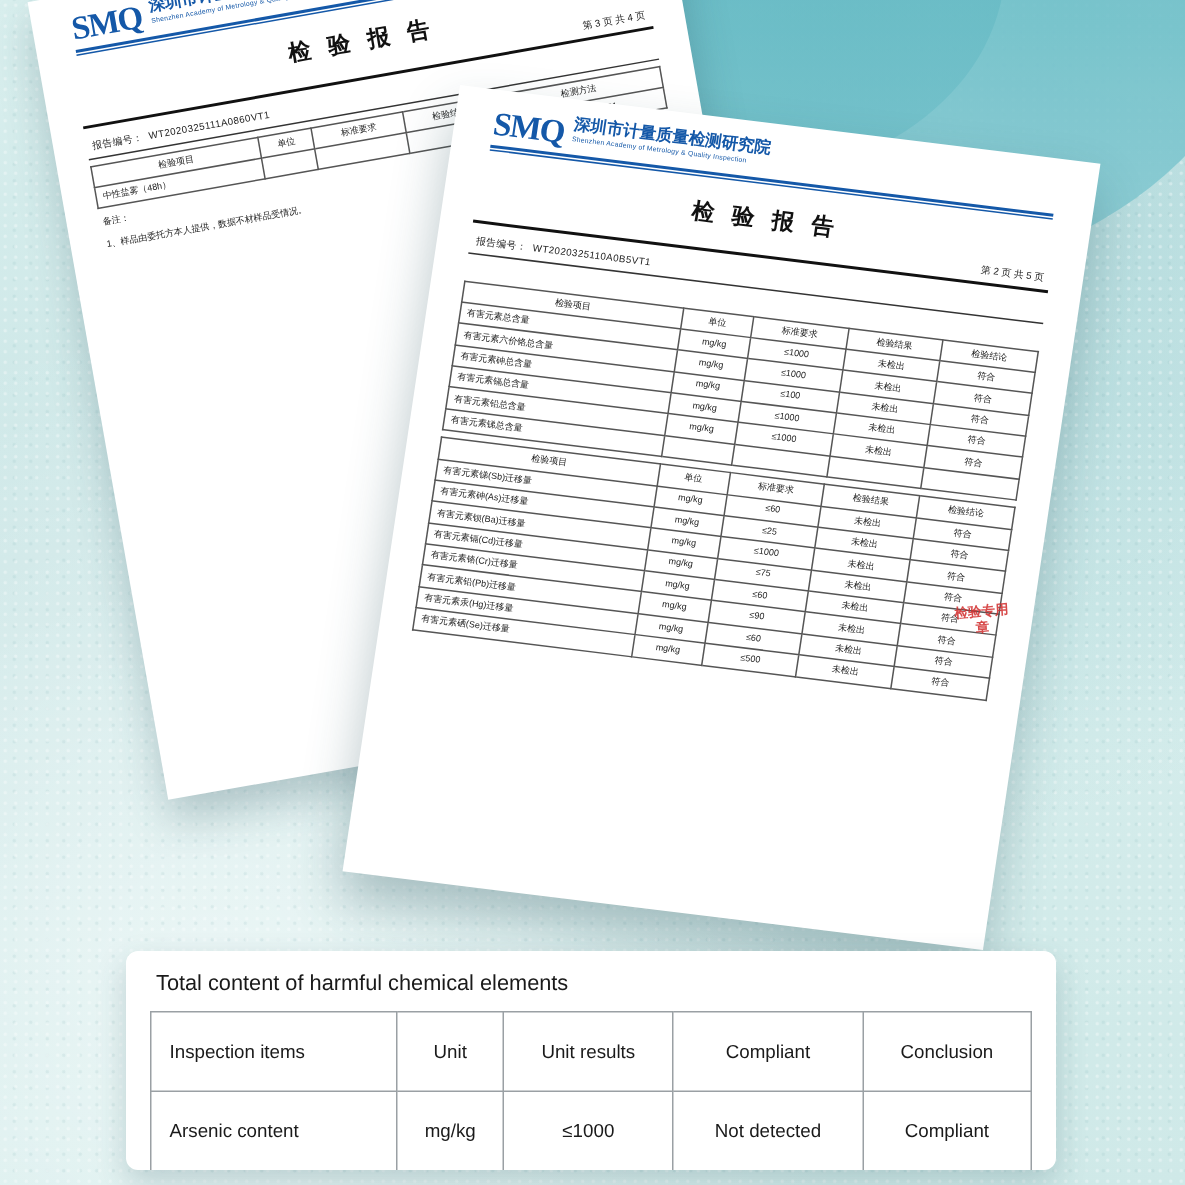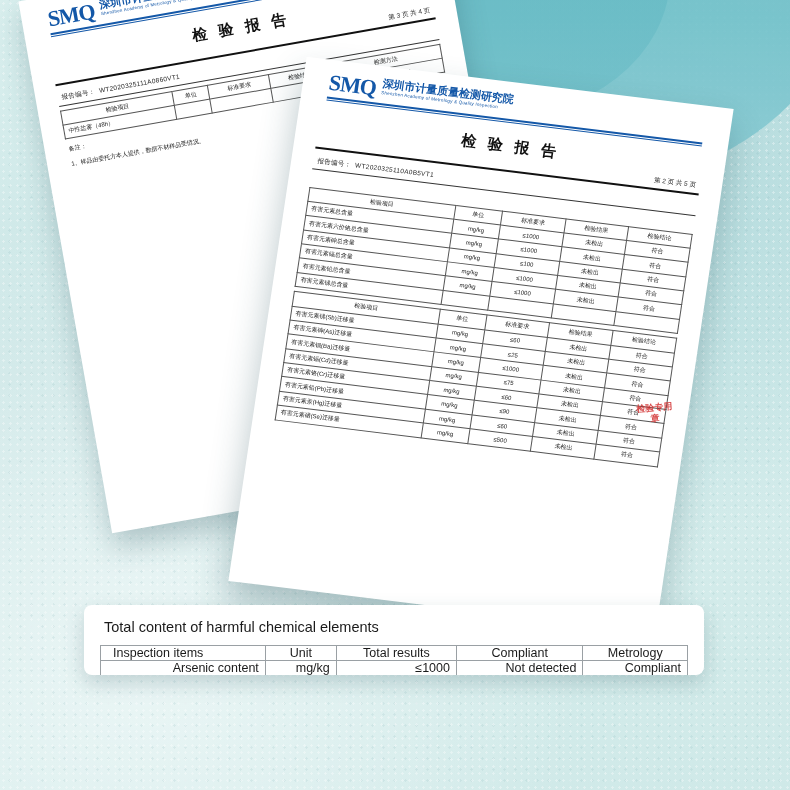--- a/index.html
+++ b/index.html
@@ -193,50 +193,50 @@
     font-size: 9px;
     font-weight: bold;
     line-height: 1.25;
     text-align: center;
   }
 
   
   .card {
     position: absolute;
     left: 84px;
-    top: 605px;
+    top: 634px;
     width: 620px;
     background: #ffffff;
     border-radius: 8px;
     box-shadow: 0 8px 20px rgba(40,80,90,0.22);
     padding: 14px 16px 0 16px;
     box-sizing: border-box;
   }
   .card-title {
     font-size: 14.5px;
     color: #1a1a1a;
     margin: 0 0 10px 4px;
   }
   table.trans {
     width: 100%;
     border-collapse: collapse;
     font-size: 12.5px;
     color: #1a1a1a;
   }
   table.trans th, table.trans td {
     border: 1px solid #9aa0a4;
-    padding: 0 6px;
+    padding: 19px 6px;
     text-align: center;
     font-weight: normal;
   }
   table.trans th:first-child, table.trans td:first-child {
     text-align: left;
     padding-left: 12px;
   }
-  table.trans tr:last-child td { border-bottom: none; text-align: right; }
+  table.trans tr:last-child td { border-bottom: none; }
 </style>
 </head>
 <body>
 
 <div class="stage">
   <div class="teal-blob"></div>
   <div class="teal-blob2"></div>
 
   <div class="sheet sheet-back">
     <div class="sheet-inner">
@@ -434,23 +434,23 @@
     </div>
   </div>
 
   <div class="card">
     <div class="card-title">Total content of harmful chemical elements</div>
     <table class="trans">
       <tbody>
           <tr>
         <th>Inspection items</th>
         <th>Unit</th>
-        <th>Total results</th>
+        <th>Unit results</th>
         <th>Compliant</th>
-        <th>Metrology</th>
+        <th>Conclusion</th>
       </tr>
       <tr>
         <td>Arsenic content</td>
         <td>mg/kg</td>
         <td>≤1000</td>
         <td>Not detected</td>
         <td>Compliant</td>
       </tr>
     </tbody>
       </table>

